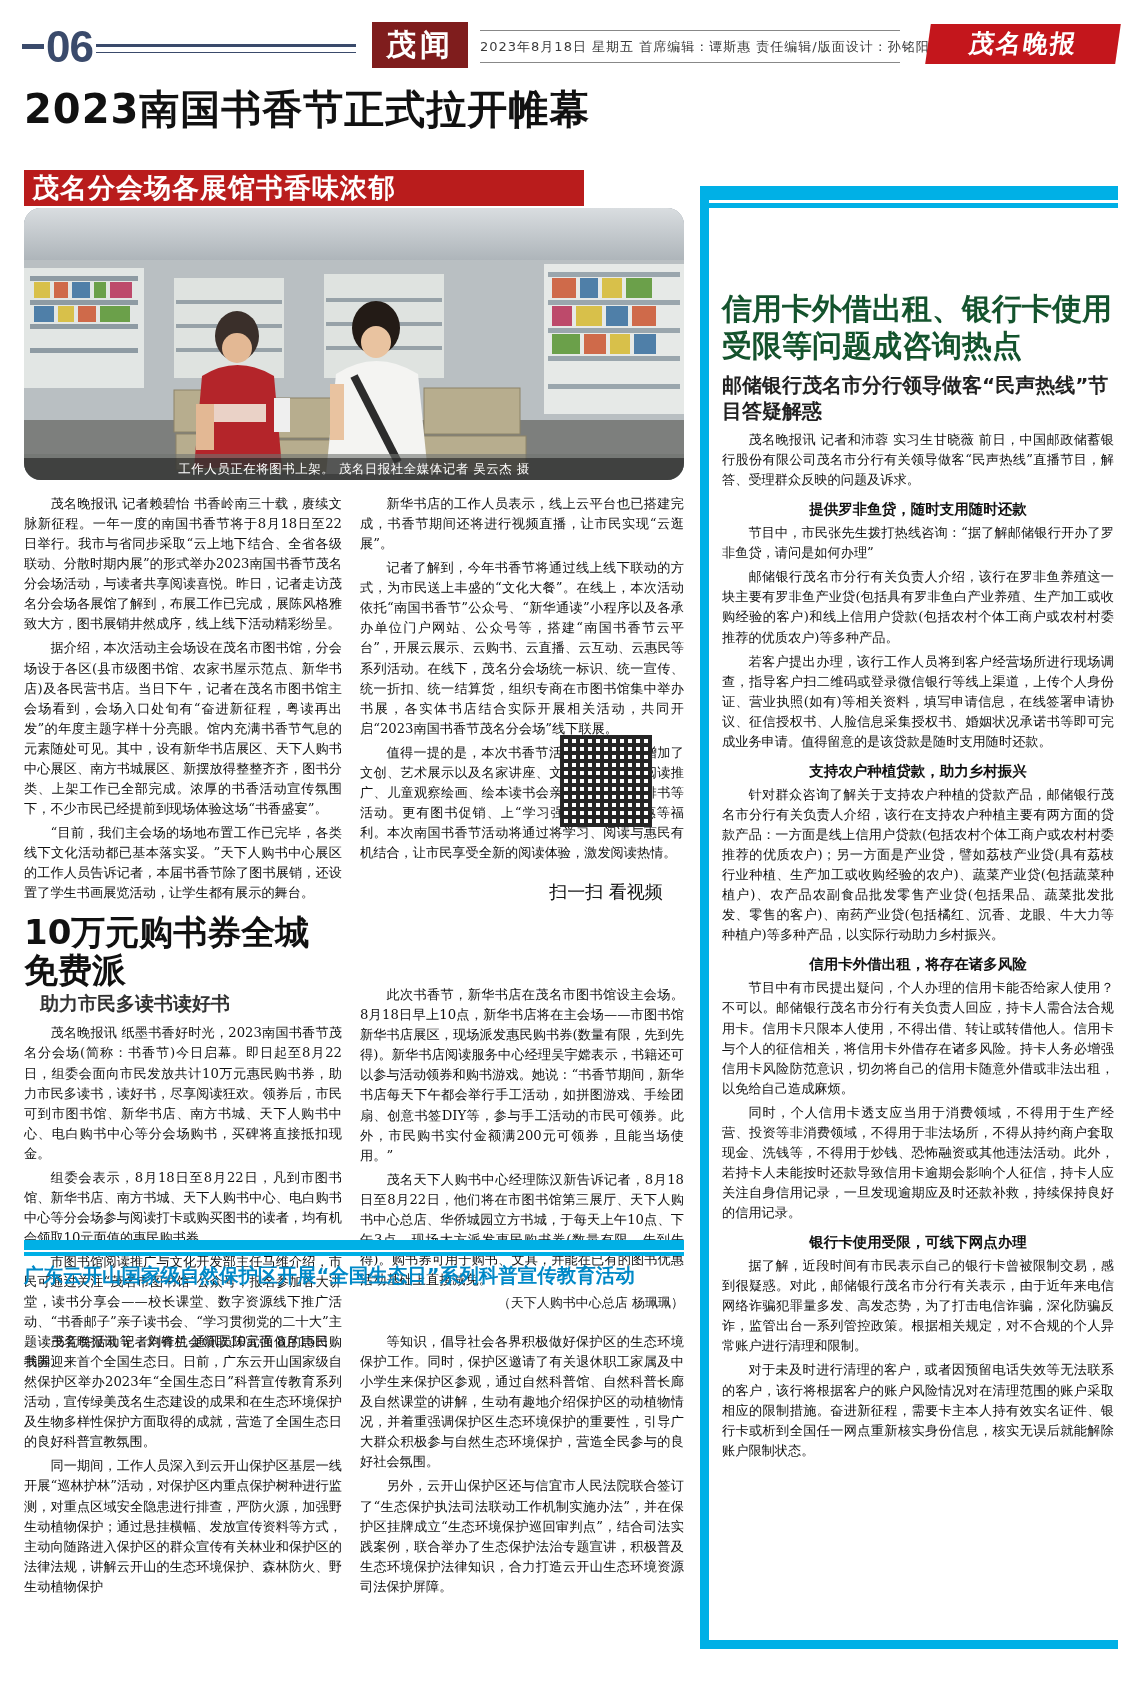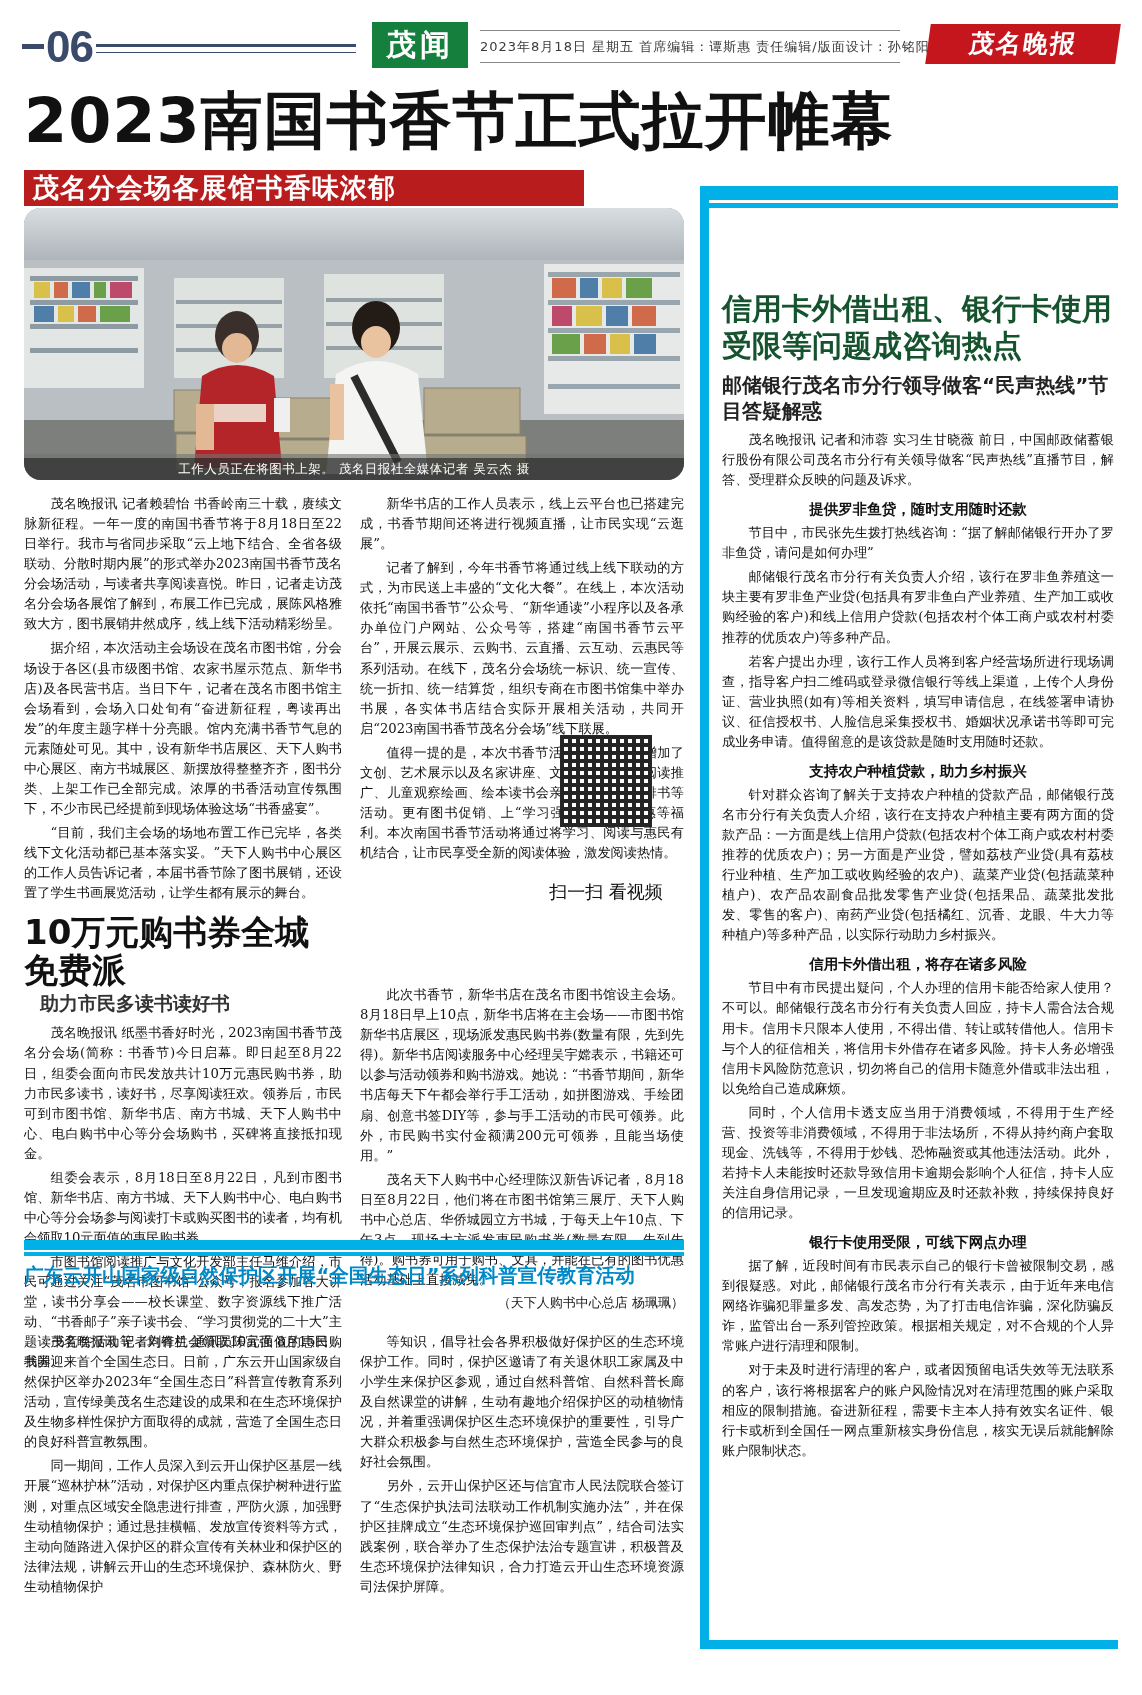--- a/index.html
+++ b/index.html
@@ -12,31 +12,31 @@
     overflow:hidden;
   }
   .page{position:relative;width:1142px;height:1695px;}
 
   
   .masthead{position:absolute;left:0;top:0;width:1142px;height:86px;}
   .pagenum{position:absolute;left:22px;top:22px;font-size:44px;font-weight:bold;color:#3a4a6b;letter-spacing:-1px;font-family:"Liberation Sans",sans-serif;}
   .pagenum .dash{display:inline-block;width:22px;height:5px;background:#3a4a6b;vertical-align:middle;margin-right:2px;margin-bottom:8px;}
   .rule-top{position:absolute;left:96px;top:44px;width:260px;height:3px;background:#3a4a6b;}
   .rule-top2{position:absolute;left:96px;top:52px;width:260px;height:1px;background:#3a4a6b;}
-  .section-badge{position:absolute;left:372px;top:22px;width:96px;height:46px;background:#15803d;color:#fff;
+  .section-badge{position:absolute;left:372px;top:22px;width:96px;height:46px;background:#7f1d1d;color:#fff;
       font-size:30px;font-weight:bold;text-align:center;line-height:46px;letter-spacing:4px;}
   .dateline{position:absolute;left:480px;top:38px;font-size:13px;color:#3a3a3a;letter-spacing:1px;white-space:nowrap;}
   .rule-top3{position:absolute;left:480px;top:30px;width:420px;height:1px;background:#888;}
   .rule-top4{position:absolute;left:480px;top:62px;width:420px;height:1px;background:#888;}
   .logo{position:absolute;right:24px;top:24px;width:190px;height:40px;background:#c4161c;color:#fff;
       font-size:25px;font-weight:bold;letter-spacing:2px;text-align:center;line-height:40px;
       transform:skewX(-8deg);font-family:"DejaVu Serif",serif;}
 
   
-  .headline{position:absolute;left:24px;top:88px;width:920px;font-size:62px;font-weight:bold;
+  .headline{position:absolute;left:24px;top:88px;width:920px;font-size:40px;font-weight:bold;
       letter-spacing:1px;line-height:1.08;color:#111;font-family:"DejaVu Sans",sans-serif;}
   .subhead{position:absolute;left:24px;top:170px;width:560px;height:36px;background:#b91c1c;color:#fff;
       font-size:27px;font-weight:bold;line-height:36px;padding-left:8px;box-sizing:border-box;letter-spacing:1px;}
 
   
   .photo{position:absolute;left:24px;top:208px;width:660px;height:272px;overflow:hidden;background:#6b7b8c;border-radius:17px;}
   .photo .cap{position:absolute;left:0;bottom:0;width:100%;height:22px;background:rgba(20,20,20,.55);
       color:#fff;font-size:12.5px;line-height:22px;text-align:center;letter-spacing:.5px;}
 
   

